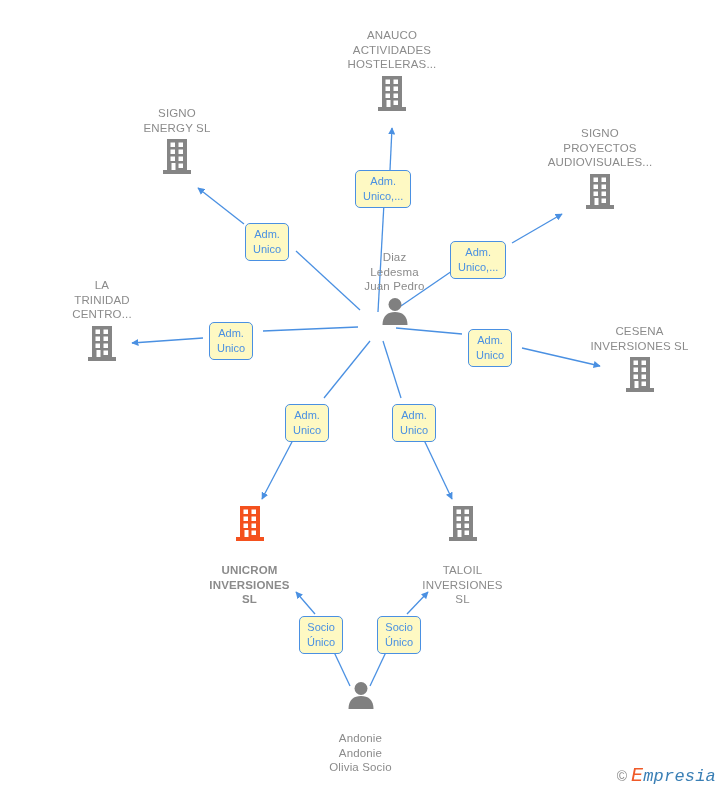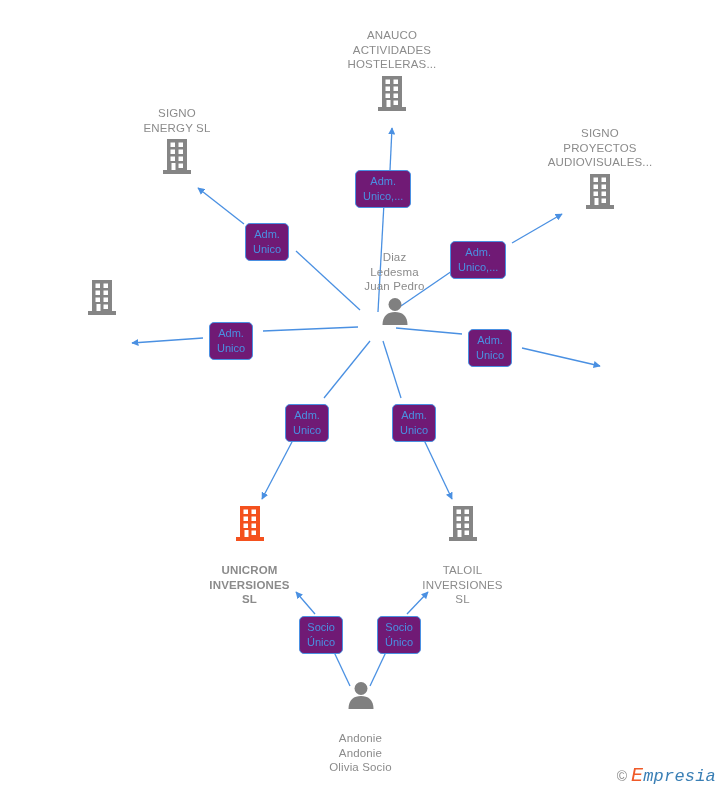--- a/index.html
+++ b/index.html
@@ -12,21 +12,21 @@
   .node .glyph{display:block;margin:0 auto;}
   .node .caption{font-size:11.5px;line-height:14.5px;color:#8b8b8b;
                  letter-spacing:.15px;white-space:pre-line;}
   .node.company .caption{color:#8b8b8b;}
   .node.highlight .caption{color:#8b8b8b;font-weight:bold;}
   .node .caption.above{margin-bottom:2px;}
   .node .caption.below{margin-top:17px;}
   .node.person .caption{color:#8b8b8b;font-size:11.5px;}
 
   .edge-label{position:absolute;border:1px solid #4a90e2;border-radius:5px;
-              background:#701a75;color:#4a90e2;font-size:11px;line-height:15px;
+              background:#fef9c3;color:#4a90e2;font-size:11px;line-height:15px;
               padding:3px 7px;text-align:center;white-space:pre-line;}
 
   .watermark{position:absolute;right:12px;bottom:8px;display:flex;align-items:center;
              gap:4px;}
   .wm-c{color:#8b8b8b;font-size:14px;}
   .wm-text{font-family:Liberation Mono, monospace;font-style:italic;
            font-size:17px;color:#3a7fb5;letter-spacing:.2px;}
   .wm-text .e{color:#f05a28;font-size:20px;}
 </style>
 </head>
@@ -140,36 +140,57 @@
         <rect x="17.5" y="12.5" width="4.5" height="4.5" fill="#fff"></rect>
         <rect x="9.5" y="19.5" width="4.5" height="4.5" fill="#fff"></rect>
         <rect x="17.5" y="19.5" width="4.5" height="4.5" fill="#fff"></rect>
         <rect x="10.5" y="26" width="4" height="7" fill="#fff"></rect>
         <rect x="17.5" y="26.5" width="4.5" height="4.5" fill="#fff"></rect>
       </svg>
     </span>
   </div>
 
   <div class="node company" style="left:47px;top:278px;width:110px;">
-    <span class="glyph">
-      <svg width="32" height="38" viewBox="0 0 32 38" xmlns="http://www.w3.org/2000/svg">
-        <rect x="6" y="2" width="20" height="31" fill="#858585"></rect>
-        <rect x="2" y="33" width="28" height="4" fill="#858585"></rect>
-        <rect x="9.5" y="5.5" width="4.5" height="4.5" fill="#fff"></rect>
-        <rect x="17.5" y="5.5" width="4.5" height="4.5" fill="#fff"></rect>
-        <rect x="9.5" y="12.5" width="4.5" height="4.5" fill="#fff"></rect>
-        <rect x="17.5" y="12.5" width="4.5" height="4.5" fill="#fff"></rect>
-        <rect x="9.5" y="19.5" width="4.5" height="4.5" fill="#fff"></rect>
-        <rect x="17.5" y="19.5" width="4.5" height="4.5" fill="#fff"></rect>
-        <rect x="10.5" y="26" width="4" height="7" fill="#fff"></rect>
-        <rect x="17.5" y="26.5" width="4.5" height="4.5" fill="#fff"></rect>
-      </svg>
-    </span>
-  </div>
-
+    <div class="caption above">LA
+TRINIDAD
+CENTRO...</div>
+    <span class="glyph">
+      <svg width="32" height="38" viewBox="0 0 32 38" xmlns="http://www.w3.org/2000/svg">
+        <rect x="6" y="2" width="20" height="31" fill="#858585"></rect>
+        <rect x="2" y="33" width="28" height="4" fill="#858585"></rect>
+        <rect x="9.5" y="5.5" width="4.5" height="4.5" fill="#fff"></rect>
+        <rect x="17.5" y="5.5" width="4.5" height="4.5" fill="#fff"></rect>
+        <rect x="9.5" y="12.5" width="4.5" height="4.5" fill="#fff"></rect>
+        <rect x="17.5" y="12.5" width="4.5" height="4.5" fill="#fff"></rect>
+        <rect x="9.5" y="19.5" width="4.5" height="4.5" fill="#fff"></rect>
+        <rect x="17.5" y="19.5" width="4.5" height="4.5" fill="#fff"></rect>
+        <rect x="10.5" y="26" width="4" height="7" fill="#fff"></rect>
+        <rect x="17.5" y="26.5" width="4.5" height="4.5" fill="#fff"></rect>
+      </svg>
+    </span>
+  </div>
+
+  <div class="node company" style="left:567px;top:324px;width:145px;">
+    <div class="caption above">CESENA
+INVERSIONES SL</div>
+    <span class="glyph">
+      <svg width="32" height="38" viewBox="0 0 32 38" xmlns="http://www.w3.org/2000/svg">
+        <rect x="6" y="2" width="20" height="31" fill="#858585"></rect>
+        <rect x="2" y="33" width="28" height="4" fill="#858585"></rect>
+        <rect x="9.5" y="5.5" width="4.5" height="4.5" fill="#fff"></rect>
+        <rect x="17.5" y="5.5" width="4.5" height="4.5" fill="#fff"></rect>
+        <rect x="9.5" y="12.5" width="4.5" height="4.5" fill="#fff"></rect>
+        <rect x="17.5" y="12.5" width="4.5" height="4.5" fill="#fff"></rect>
+        <rect x="9.5" y="19.5" width="4.5" height="4.5" fill="#fff"></rect>
+        <rect x="17.5" y="19.5" width="4.5" height="4.5" fill="#fff"></rect>
+        <rect x="10.5" y="26" width="4" height="7" fill="#fff"></rect>
+        <rect x="17.5" y="26.5" width="4.5" height="4.5" fill="#fff"></rect>
+      </svg>
+    </span>
+  </div>
 
   <div class="node company highlight" style="left:192px;top:504px;width:115px;">
     <span class="glyph">
       <svg width="32" height="38" viewBox="0 0 32 38" xmlns="http://www.w3.org/2000/svg">
         <rect x="6" y="2" width="20" height="31" fill="#f4511e"></rect>
         <rect x="2" y="33" width="28" height="4" fill="#f4511e"></rect>
         <rect x="9.5" y="5.5" width="4.5" height="4.5" fill="#fff"></rect>
         <rect x="17.5" y="5.5" width="4.5" height="4.5" fill="#fff"></rect>
         <rect x="9.5" y="12.5" width="4.5" height="4.5" fill="#fff"></rect>
         <rect x="17.5" y="12.5" width="4.5" height="4.5" fill="#fff"></rect>

